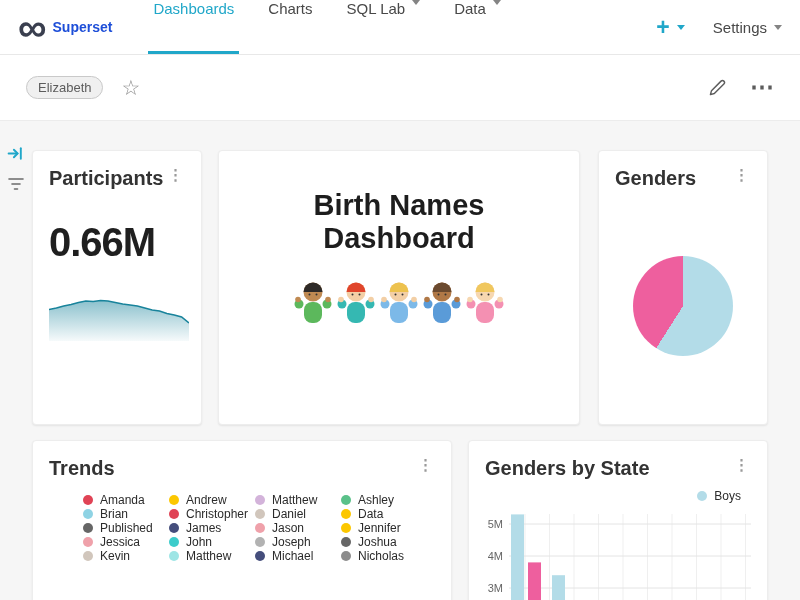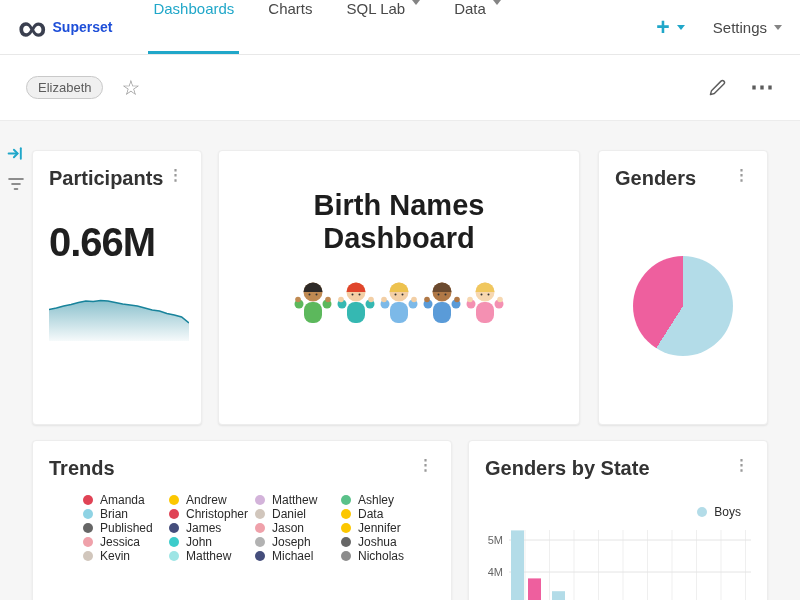--- a/index.html
+++ b/index.html
@@ -53,21 +53,21 @@
   .card-genders{left:598px;top:29px;width:170px;height:275px}
   .pie{width:100px;height:100px;border-radius:50%;margin:66px auto 0;cursor:pointer}
 
   .card-trends{left:32px;top:319px;width:420px;height:310px}
   .legend-grid{display:grid;grid-template-columns:repeat(4,1fr);margin-top:13px;padding-left:34px;padding-right:8px}
   .legend-item{display:flex;align-items:center;cursor:pointer}
   .dot{width:10px;height:10px;border-radius:50%;margin-right:7px;flex:0 0 10px}
   .legend-label{font-size:12px;color:#2b2b2b;white-space:nowrap}
 
   .card-gbs{left:468px;top:319px;width:300px;height:310px}
-  .gbs-legend{display:flex;justify-content:flex-end;align-items:center;margin-top:25px;padding-right:10px}
+  .gbs-legend{display:flex;justify-content:flex-end;align-items:center;margin-top:9px;padding-right:10px}
   .gbs-chart{margin-top:5px;display:block}
 </style>
 </head>
 <body>
 
 <nav class="navbar">
   <div class="logo">
     <span class="logo-mark">∞</span>
     <span class="logo-text">Superset</span>
   </div>

